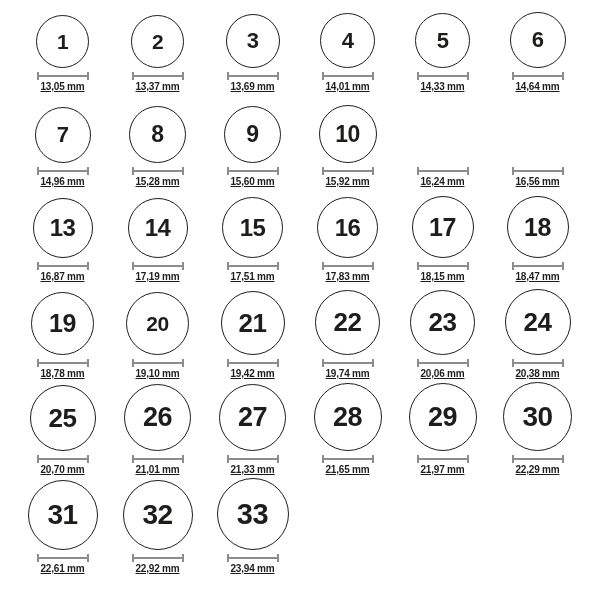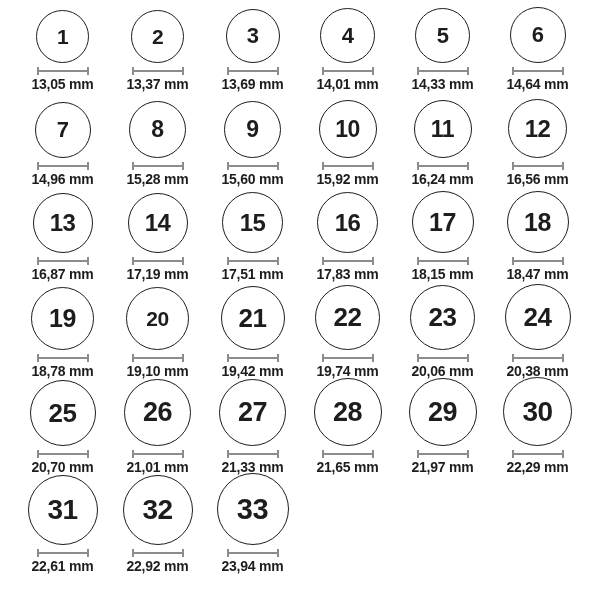--- a/index.html
+++ b/index.html
@@ -52,26 +52,27 @@
   .measure::after {
     content: '';
     position: absolute;
     left: 0;
     right: 0;
     top: 3px;
     height: 2px;
     background: var(--line, #8c8c8c);
   }
   .mlabel {
-    font-size: 14px;
+    font-size: 10px;
     font-weight: 700;
     color: var(--text, #1d1d1b);
     margin-top: 1px;
     white-space: nowrap;
     letter-spacing: -0.2px;
+    text-decoration: underline;
   }
 </style>
 </head>
 <body style="background: rgb(255, 255, 255);">
 
 <div id="grid">
     <div class="row" style="height: 95px; padding-bottom: 3px;">
       <div class="cell">
         <div class="circle" style="width: 53px; height: 53px; font-size: 21px;">
           <span>1</span>
@@ -138,30 +139,24 @@
         <div class="mlabel">15,60 mm</div>
       </div>
       <div class="cell">
         <div class="circle" style="width: 58px; height: 58px; font-size: 23px;">
           <span>10</span>
         </div>
         <div class="measure"></div>
         <div class="mlabel">15,92 mm</div>
       </div>
       <div class="cell">
-        <div class="circle" style="width: 58px; height: 58px; font-size: 23px;">
-          <span>11</span>
-        </div>
         <div class="measure"></div>
         <div class="mlabel">16,24 mm</div>
       </div>
       <div class="cell">
-        <div class="circle" style="width: 59px; height: 59px; font-size: 24px;">
-          <span>12</span>
-        </div>
         <div class="measure"></div>
         <div class="mlabel">16,56 mm</div>
       </div>
     </div>
     <div class="row" style="height: 95px; padding-bottom: 3px;">
       <div class="cell">
         <div class="circle" style="width: 60px; height: 60px; font-size: 24px;">
           <span>13</span>
         </div>
         <div class="measure"></div>

